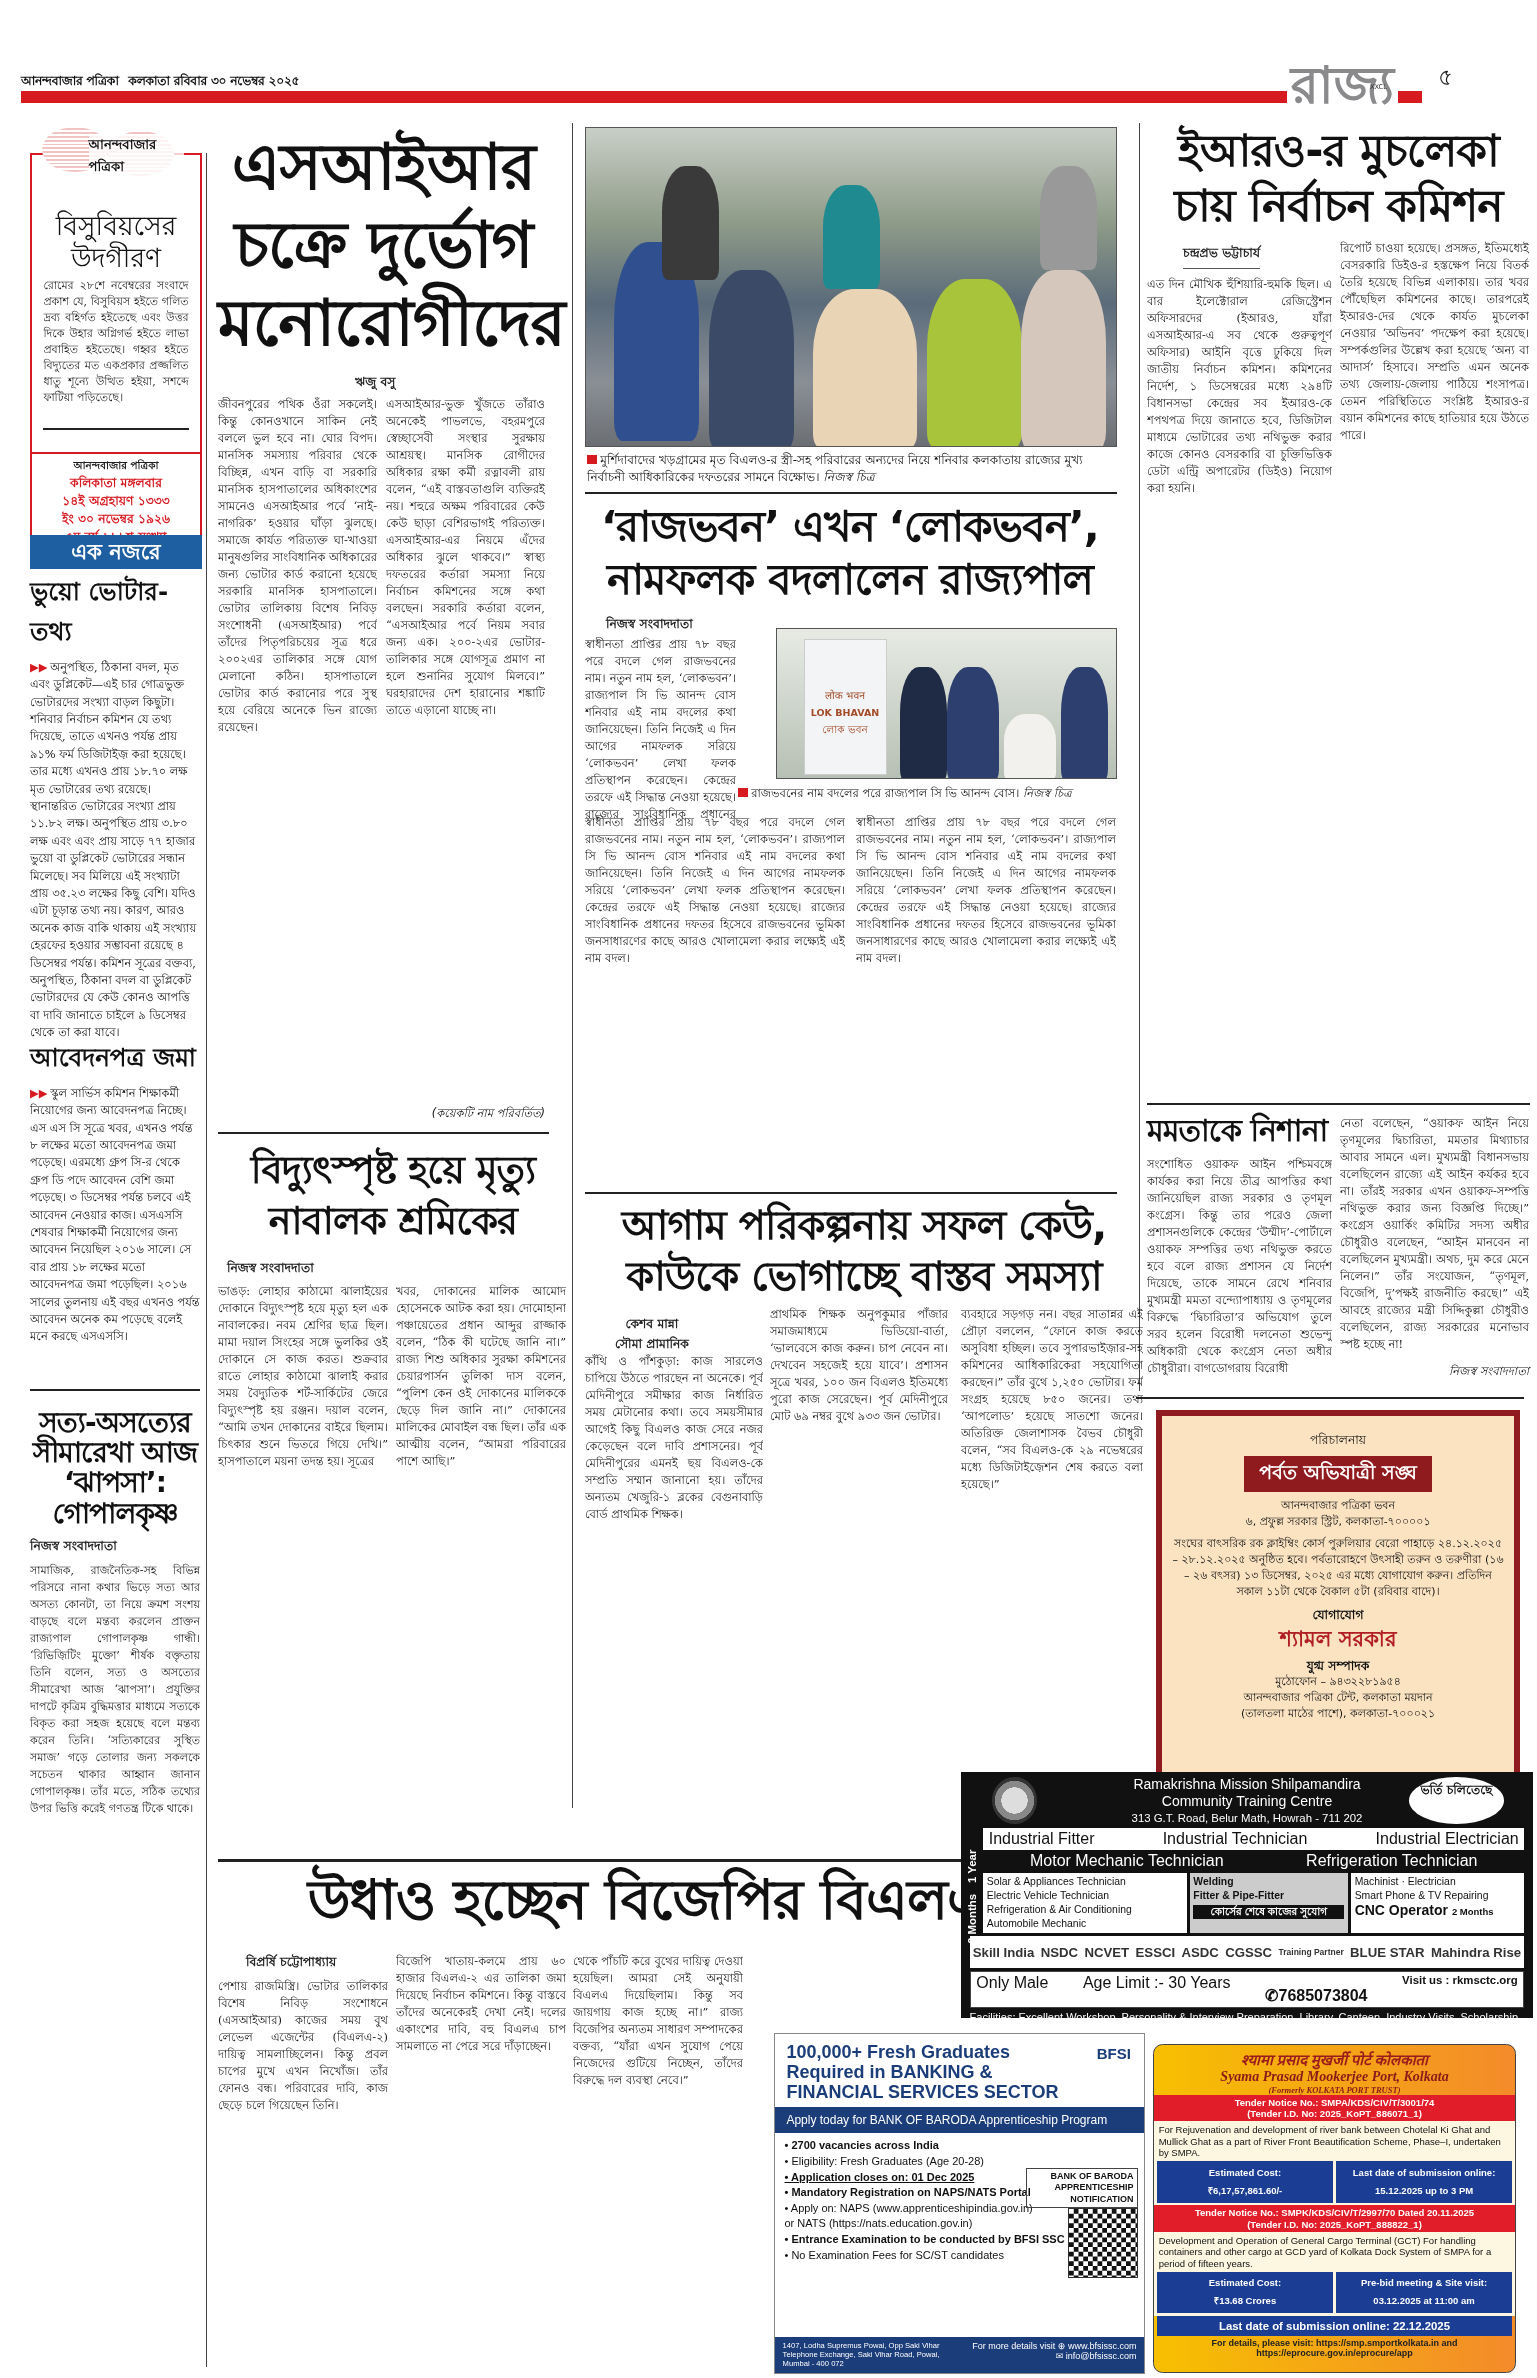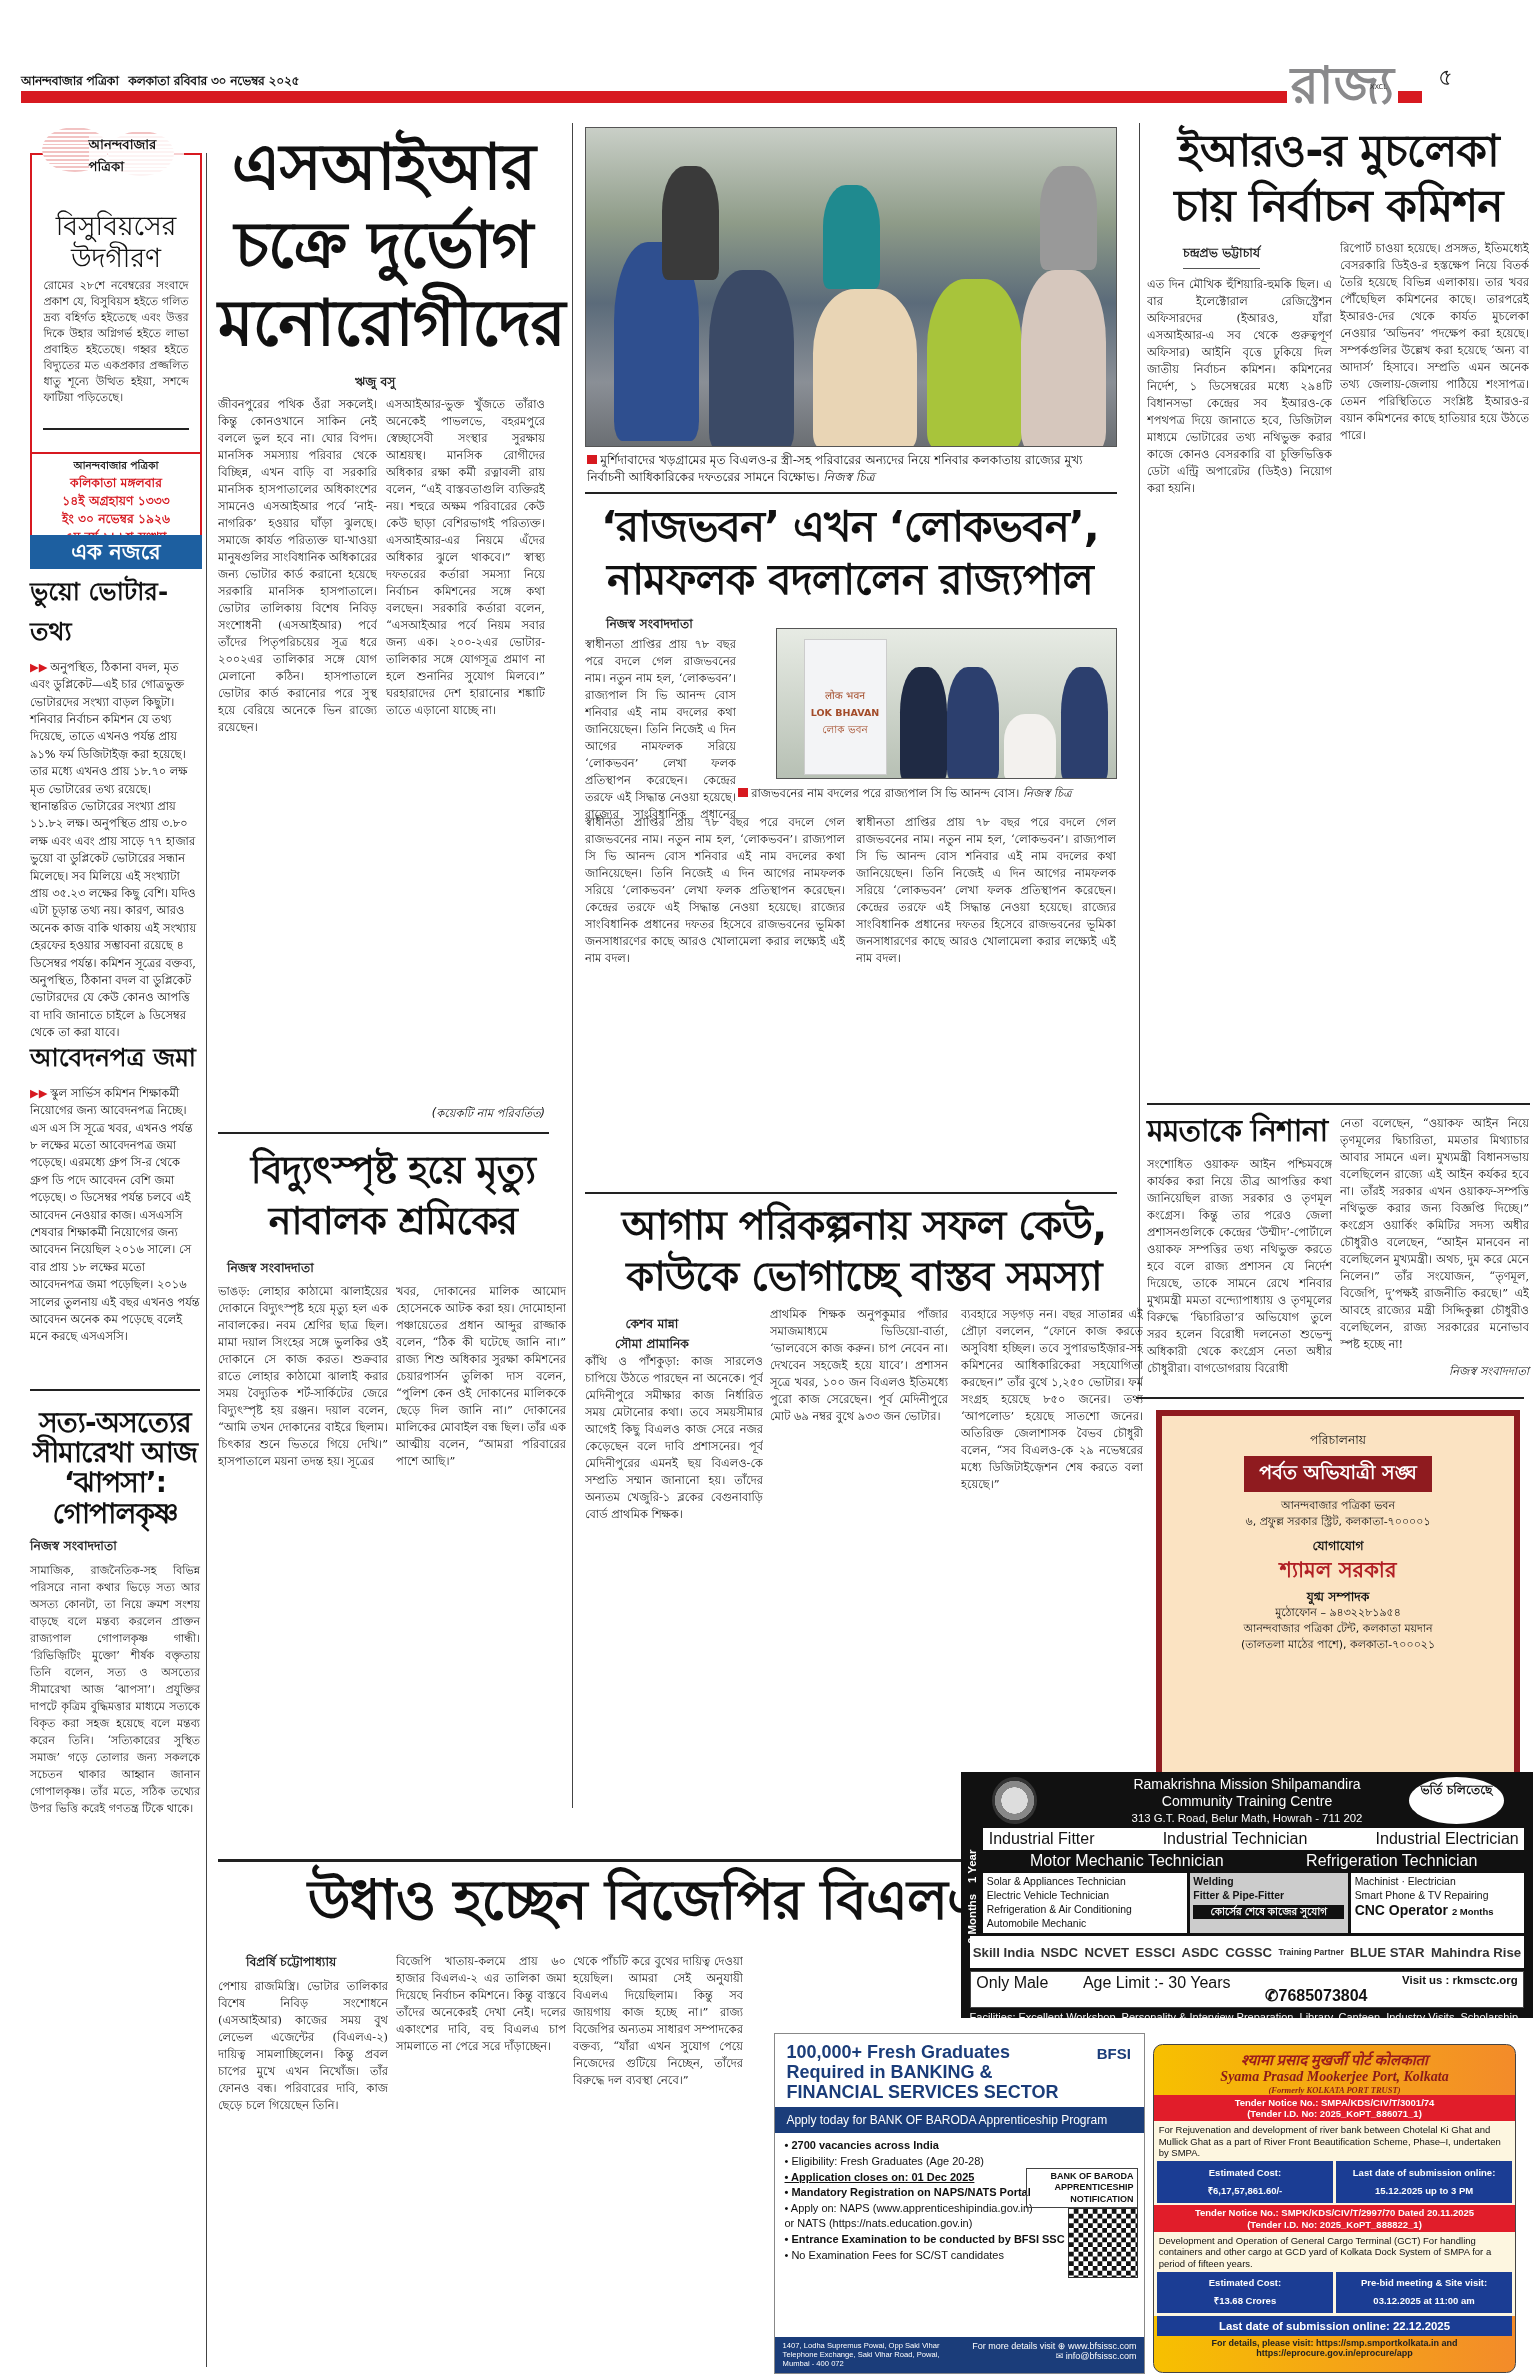--- a/index.html
+++ b/index.html
@@ -189,20 +189,21 @@
 <div class="abs text" style="left:1340px;top:1115px;width:189px;height:248px;overflow:hidden;">নেতা বলেছেন, “ওয়াকফ আইন নিয়ে তৃণমূলের দ্বিচারিতা, মমতার মিথ্যাচার আবার সামনে এল। মুখ্যমন্ত্রী বিধানসভায় বলেছিলেন রাজ্যে এই আইন কর্যকর হবে না। তাঁরই সরকার এখন ওয়াকফ-সম্পত্তি নথিভুক্ত করার জন্য বিজ্ঞপ্তি দিচ্ছে।” কংগ্রেস ওয়ার্কিং কমিটির সদস্য অধীর চৌধুরীও বলেছেন, “আইন মানবেন না বলেছিলেন মুখ্যমন্ত্রী। অথচ, দুম করে মেনে নিলেন।” তাঁর সংযোজন, “তৃণমূল, বিজেপি, দু’পক্ষই রাজনীতি করছে।” এই আবহে রাজ্যের মন্ত্রী সিদ্দিকুল্লা চৌধুরীও বলেছিলেন, রাজ্য সরকারের মনোভাব স্পষ্ট হচ্ছে না!</div>
 <div class="abs" style="left:1340px;top:1363px;width:189px;text-align:right;font-style:italic;font-size:11.4px;">নিজস্ব সংবাদদাতা</div>
 <div class="abs rule" style="left:1136px;top:1397px;width:388px;"></div>
 
 <div class="abs rock-ad">
   <div class="inner">
     <div class="t2">পরিচালনায়</div>
     <div class="org">পর্বত অভিযাত্রী সঙ্ঘ</div>
     <div class="small">আনন্দবাজার পত্রিকা ভবন</div>
     <div class="small">৬, প্রফুল্ল সরকার স্ট্রিট, কলকাতা-৭০০০০১</div>
+    <div class="small" style="margin-top:5.7px;">সংঘের বাৎসরিক রক ক্লাইম্বিং কোর্স পুরুলিয়ার বেরো পাহাড়ে ২৪.১২.২০২৫ – ২৮.১২.২০২৫ অনুষ্ঠিত হবে। পর্বতারোহণে উৎসাহী তরুন ও তরুণীরা (১৬ – ২৬ বৎসর) ১৩ ডিসেম্বর, ২০২৫ এর মধ্যে যোগাযোগ করুন। প্রতিদিন সকাল ১১টা থেকে বৈকাল ৫টা (রবিবার বাদে)।</div>
     <div class="small" style="margin-top:7.6px;font-weight:bold;font-size:12.3px;">যোগাযোগ</div>
     <div class="contact-name">শ্যামল সরকার</div>
     <div class="small" style="font-weight:bold;font-size:12.3px;">যুগ্ম সম্পাদক</div>
     <div class="small">মুঠোফোন – ৯৪৩২২৮১৯৫৪</div>
     <div class="small">আনন্দবাজার পত্রিকা টেন্ট, কলকাতা ময়দান</div>
     <div class="small">(তালতলা মাঠের পাশে), কলকাতা-৭০০০২১</div>
   </div>
 </div>
 
 <div class="abs headline" style="left:585px;top:1200px;width:558px;font-size:40px;line-height:51px;text-align:center;">আগাম পরিকল্পনায় সফল কেউ, কাউকে ভোগাচ্ছে বাস্তব সমস্যা</div>

